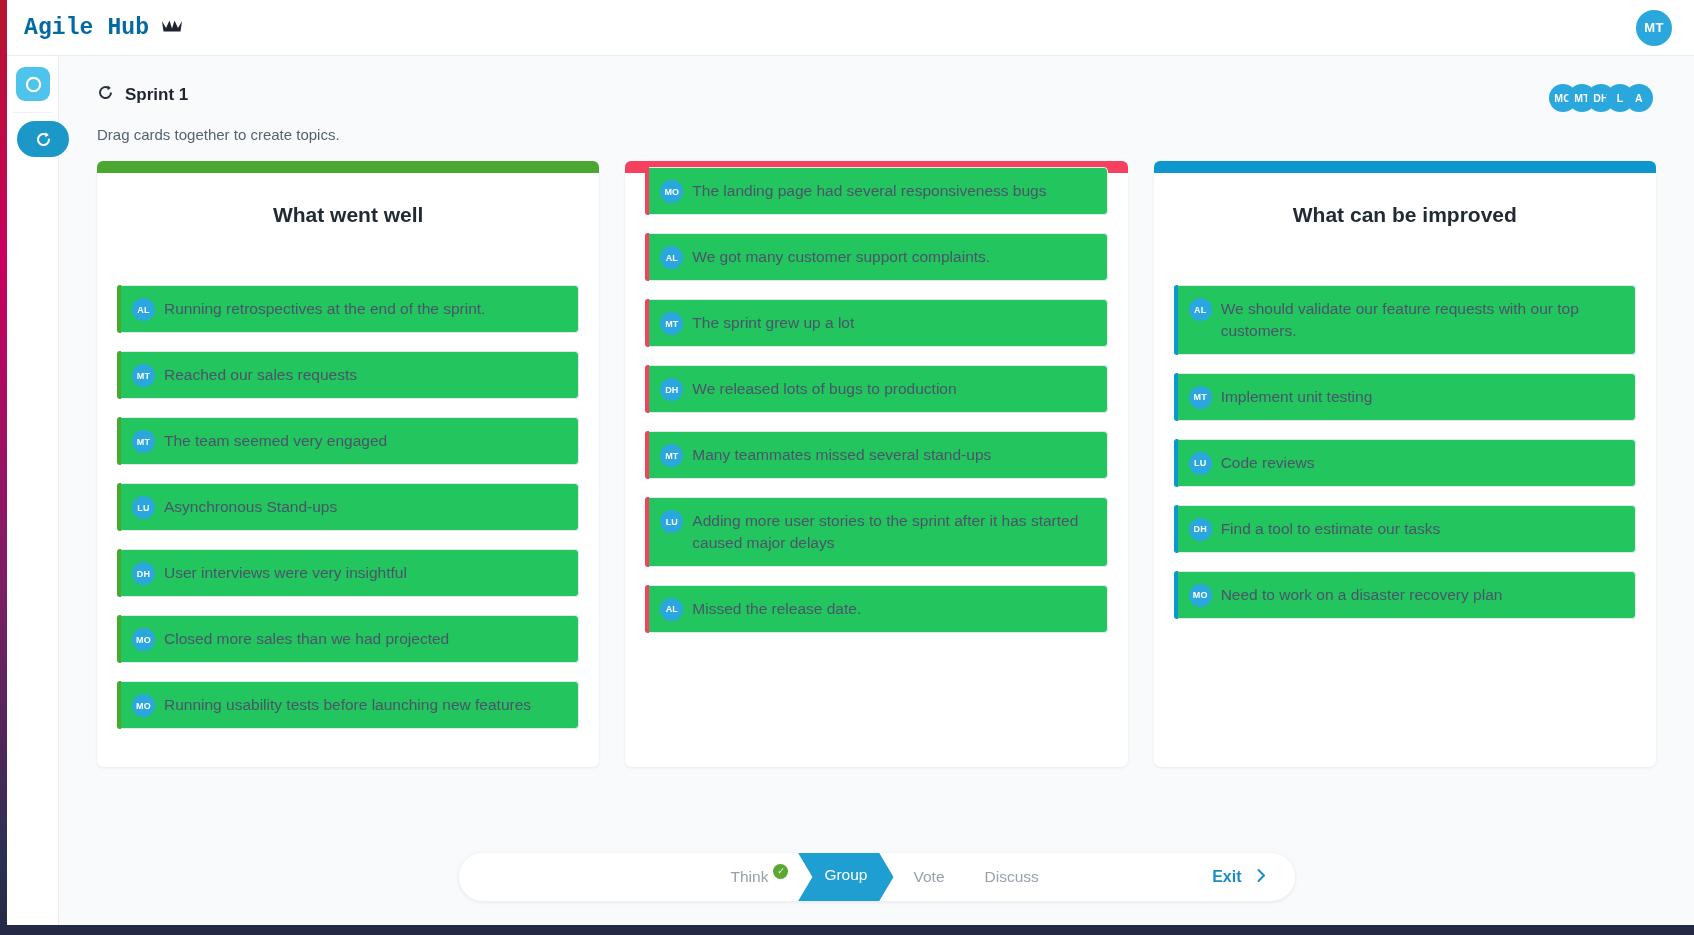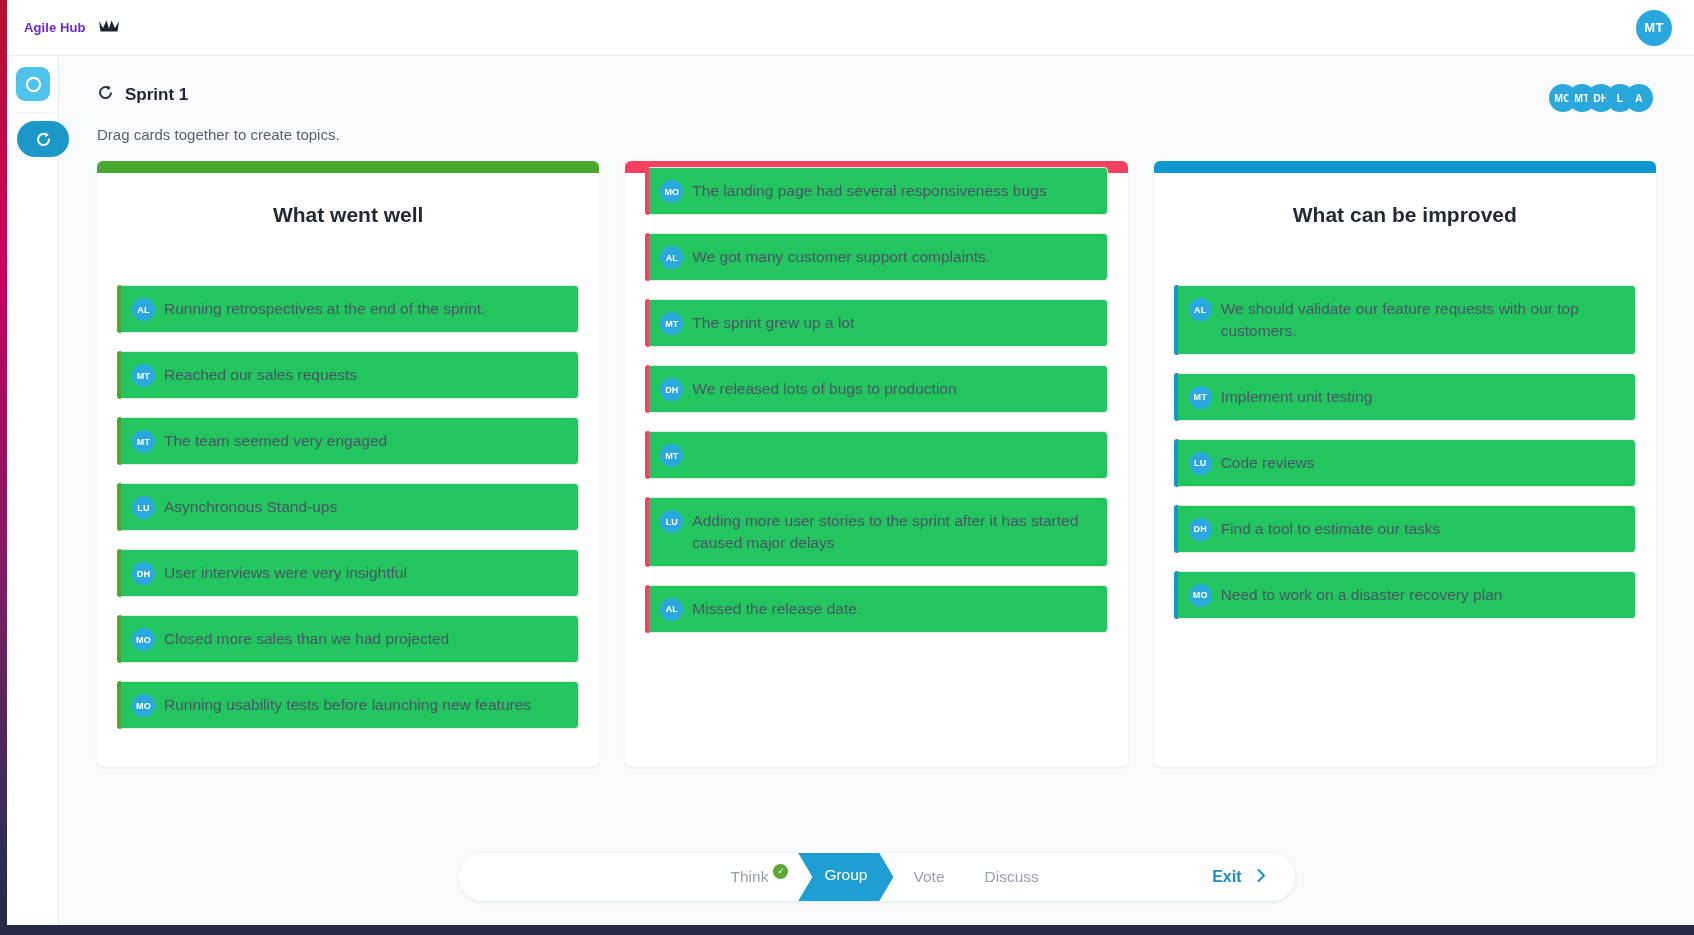--- a/index.html
+++ b/index.html
@@ -23,21 +23,21 @@
     background: #ffffff;
     border-bottom: 1px solid #e8ecf1;
     display: flex; align-items: center;
     z-index: 30;
   }
   .brand {
     display: flex; align-items: center; gap: 12px;
     margin-left: 24px;
   }
   .brand-name {
-    font-size: 13px; font-weight: bold; color: #6d28d9; letter-spacing: .1px;
+    font-size: 23px; font-weight: bold; color: #0369a1; letter-spacing: .1px; font-family: Liberation Mono, monospace;
   }
   .crown-icon { display: block; }
 
   .topbar-right { margin-left: auto; margin-right: 22px; display: flex; align-items: center; }
   .user-avatar {
     width: 36px; height: 36px; border-radius: 50%;
     background: #2aa8dd; color: #fff;
     display: flex; align-items: center; justify-content: center;
     font-size: 13px; font-weight: bold; letter-spacing: .3px;
   }
@@ -333,20 +333,21 @@
           <div class="card-text">The sprint grew up a lot</div>
         </div>
         <div class="card">
           <div class="card-stripe" style="background: rgb(245, 65, 95);"></div>
           <div class="card-avatar">DH</div>
           <div class="card-text">We released lots of bugs to production</div>
         </div>
         <div class="card">
           <div class="card-stripe" style="background: rgb(245, 65, 95);"></div>
           <div class="card-avatar">MT</div>
+          <div class="card-text">Many teammates missed several stand-ups</div>
         </div>
         <div class="card">
           <div class="card-stripe" style="background: rgb(245, 65, 95);"></div>
           <div class="card-avatar">LU</div>
           <div class="card-text">Adding more user stories to the sprint after it has started caused major delays</div>
         </div>
         <div class="card">
           <div class="card-stripe" style="background: rgb(245, 65, 95);"></div>
           <div class="card-avatar">AL</div>
           <div class="card-text">Missed the release date.</div>

